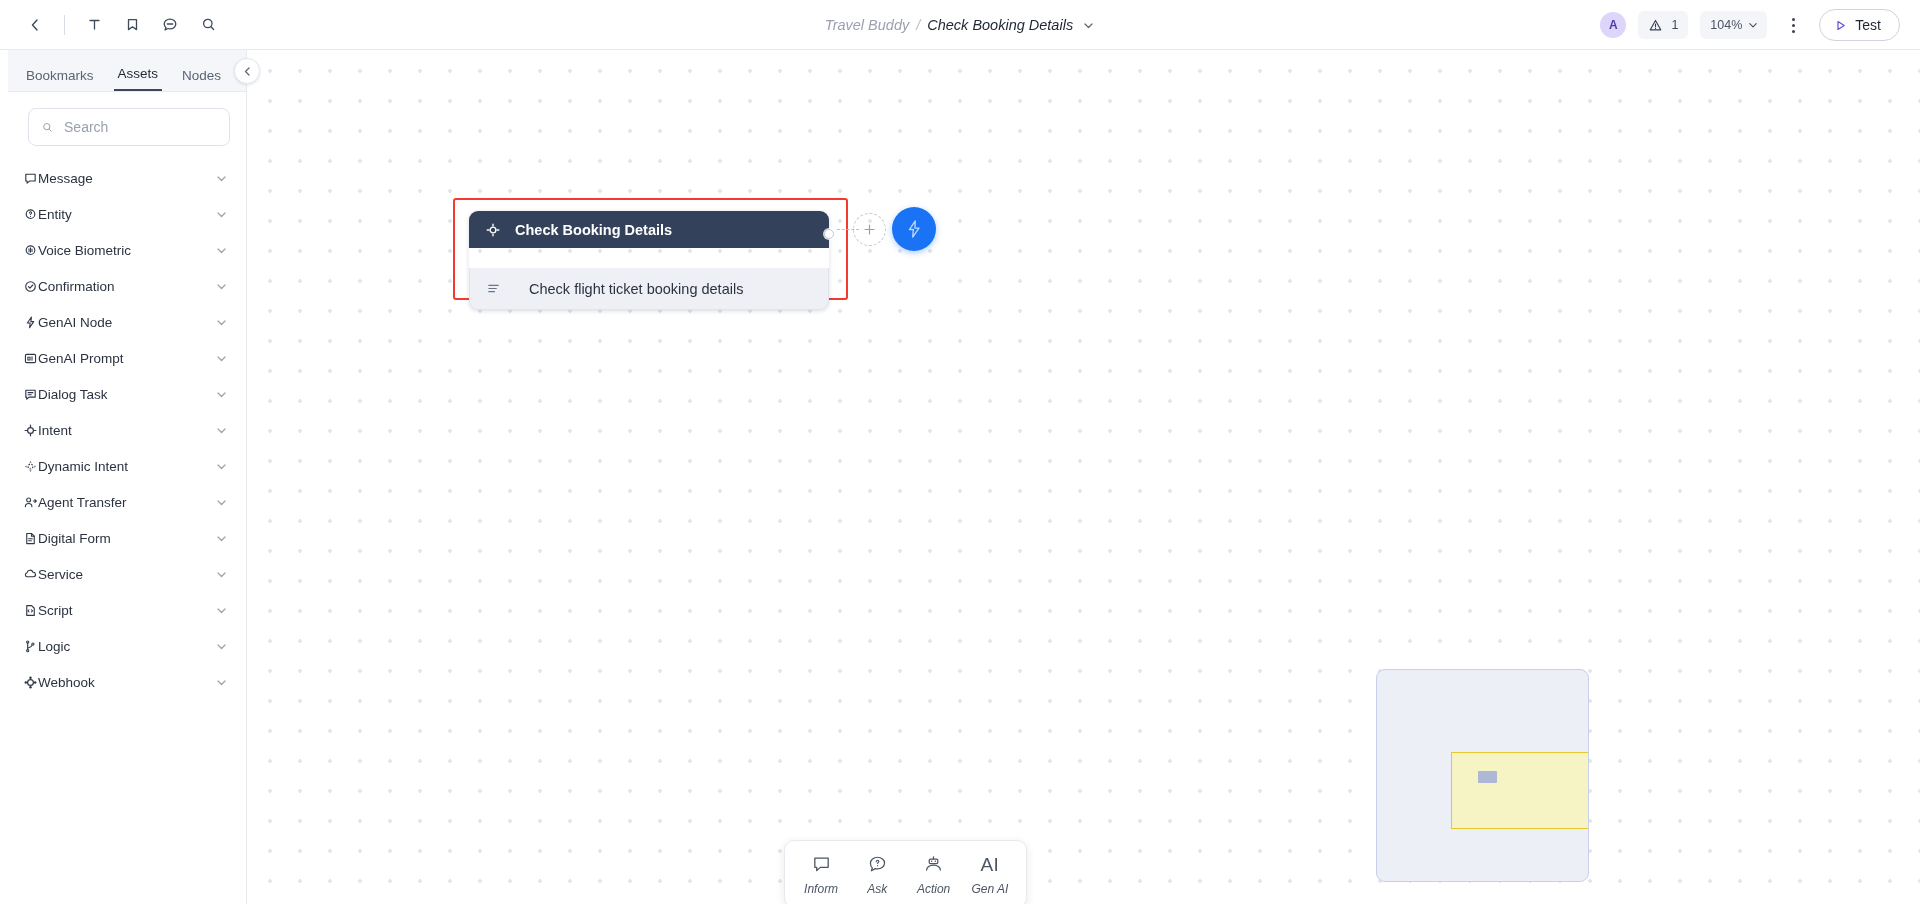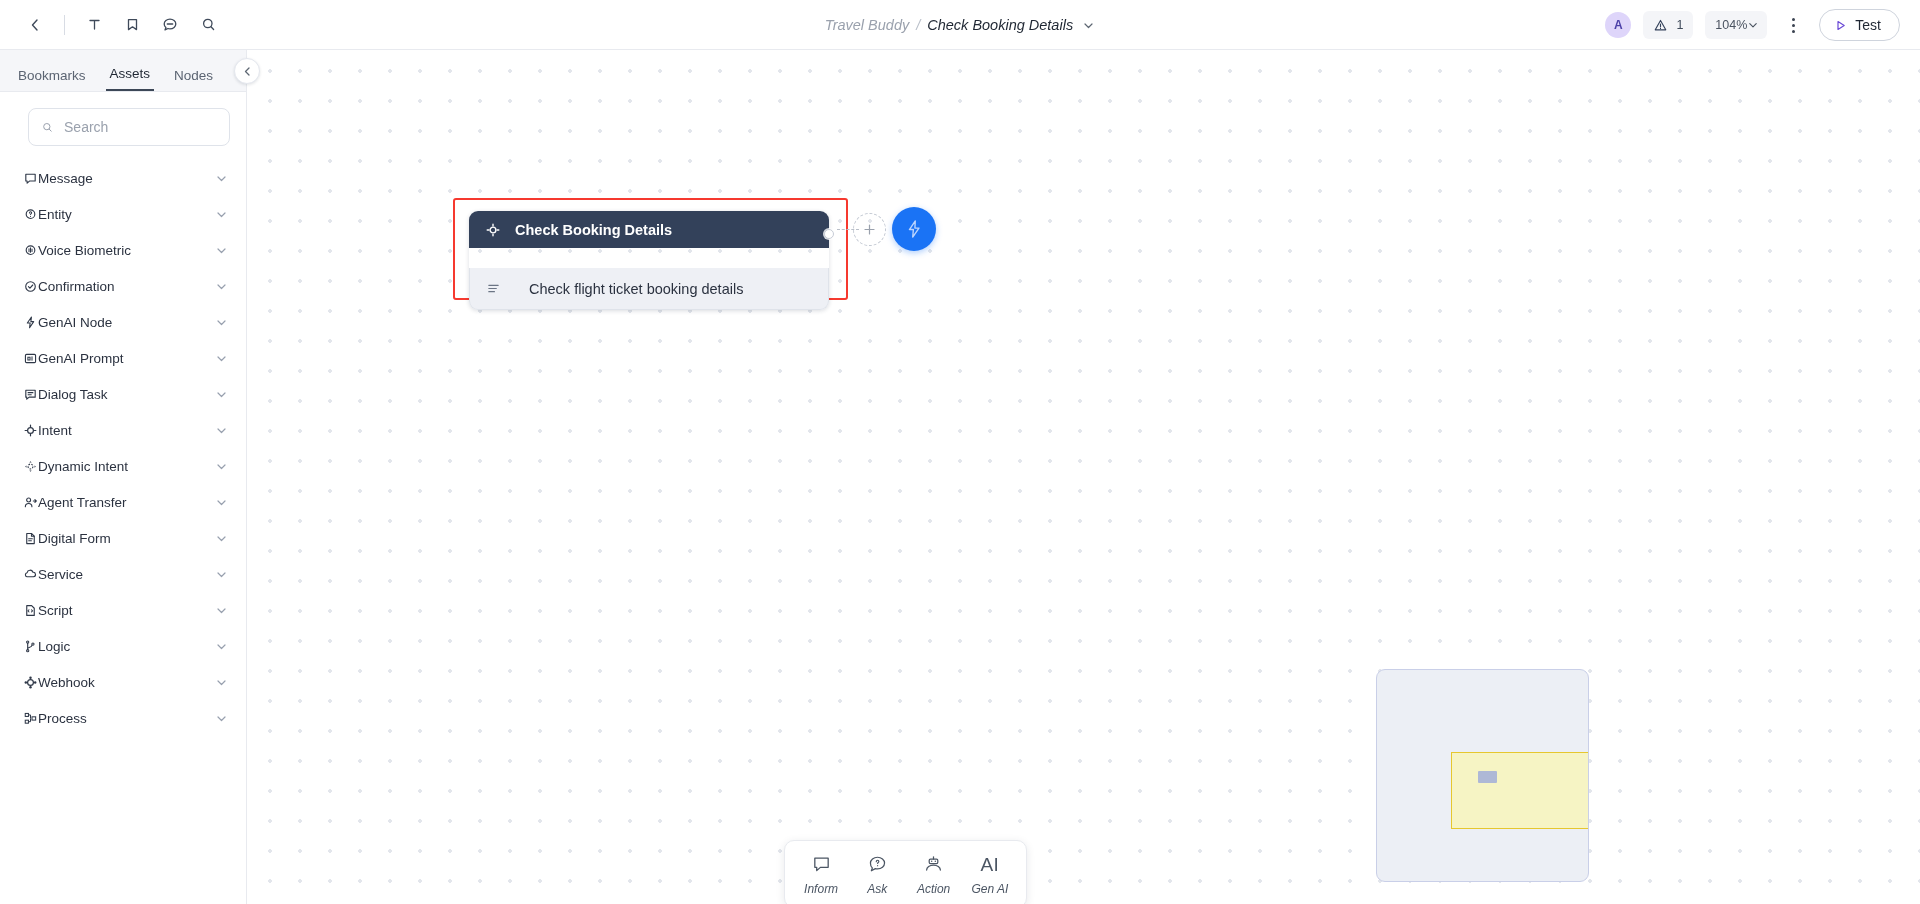--- a/index.html
+++ b/index.html
@@ -46,21 +46,21 @@
     display: flex; align-items: center; justify-content: center;
     cursor: pointer;
   }
   .warn-pill {
     height: 28px; padding: 0 10px; border-radius: 6px; background: #f4f5f8;
     display: flex; align-items: center; gap: 8px; cursor: pointer;
   }
   .warn-count { font-size: 12.5px; color: #3f4a5a; }
   .zoom-pill {
     height: 28px; padding: 0 8px 0 10px; border-radius: 6px; background: #f4f5f8;
-    display: flex; align-items: center; cursor: pointer;
+    display: flex; align-items: center; gap: 5px; cursor: pointer;
     font-size: 12.5px; color: #4a5360;
   }
   .kebab {
     width: 28px; height: 28px; border-radius: 6px; cursor: pointer;
     display: flex; flex-direction: column; align-items: center; justify-content: center; gap: 3px;
   }
   .kebab i { width: 3px; height: 3px; border-radius: 50%; background: #3b4351; display: block; }
   .test-btn {
     height: 32px; padding: 0 18px 0 14px; border: 1px solid #cfd4dd; border-radius: 18px;
     background: #fff; display: flex; align-items: center; gap: 8px; cursor: pointer;
@@ -70,20 +70,21 @@
   
   .sidebar {
     position: absolute; top: 50px; left: 0; width: 247px; height: 854px;
     background: #ffffff; border-right: 1px solid #e8eaef; z-index: 30;
     display: flex; flex-direction: column;
   }
   .tabs {
     height: 42px; background: #f5f6f9; display: flex; align-items: flex-end;
     padding-left: 14px; gap: 16px; border-bottom: 1px solid #e8eaef;
     position: relative;
+    margin-left: 8px;
   }
   .tab {
     font-size: 13.5px; color: #5b6personally; padding: 0 4px 8px 4px; cursor: pointer;
     color: #5b6472;
   }
   .tab.active { color: #1f2733; border-bottom: 2px solid #3c4757; }
 
   .search-wrap { padding: 16px 16px 10px 28px; }
   .search-box {
     height: 38px; border: 1px solid #dfe3ea; border-radius: 8px;
@@ -521,36 +522,20 @@
             </svg>
         </span>
         <span class="node-label">Webhook</span>
         <span class="node-chev">
             <svg width="13" height="13" viewBox="0 0 13 13" fill="none">
               <path d="M3 5l3.5 3.5L10 5" stroke="currentColor" stroke-width="1.2" stroke-linecap="round" stroke-linejoin="round"></path>
             </svg>
           </span>
       </div>
 
-      <div class="node-item">
-        <span class="node-ico">
-          <svg width="15" height="15" viewBox="0 0 16 16" fill="none">
-              <rect x="2.4" y="2.6" width="3.4" height="3.2" stroke="currentColor" stroke-width="1.1"></rect>
-              <rect x="2.4" y="9.8" width="3.4" height="3.2" stroke="currentColor" stroke-width="1.1"></rect>
-              <rect x="9.6" y="6.2" width="3.9" height="3.5" stroke="currentColor" stroke-width="1.1"></rect>
-              <path d="M5.8 4.2h2.2v3.8M5.8 11.4h2.2V8" stroke="currentColor" stroke-width="1.05"></path>
-            </svg>
-        </span>
-        <span class="node-label">Process</span>
-        <span class="node-chev">
-            <svg width="13" height="13" viewBox="0 0 13 13" fill="none">
-              <path d="M3 5l3.5 3.5L10 5" stroke="currentColor" stroke-width="1.2" stroke-linecap="round" stroke-linejoin="round"></path>
-            </svg>
-          </span>
-      </div>
 
     </div>
   </div>
 
   <div class="collapse-btn">
     <svg width="13" height="13" viewBox="0 0 13 13" fill="none">
       <path d="M8 3L4.5 6.5L8 10" stroke="currentColor" stroke-width="1.3" stroke-linecap="round" stroke-linejoin="round"></path>
     </svg>
   </div>
 

